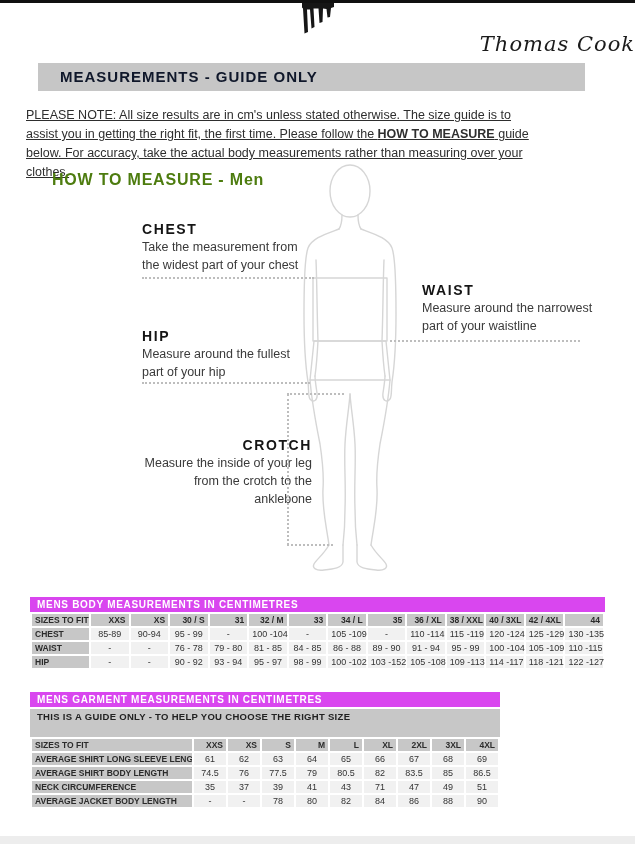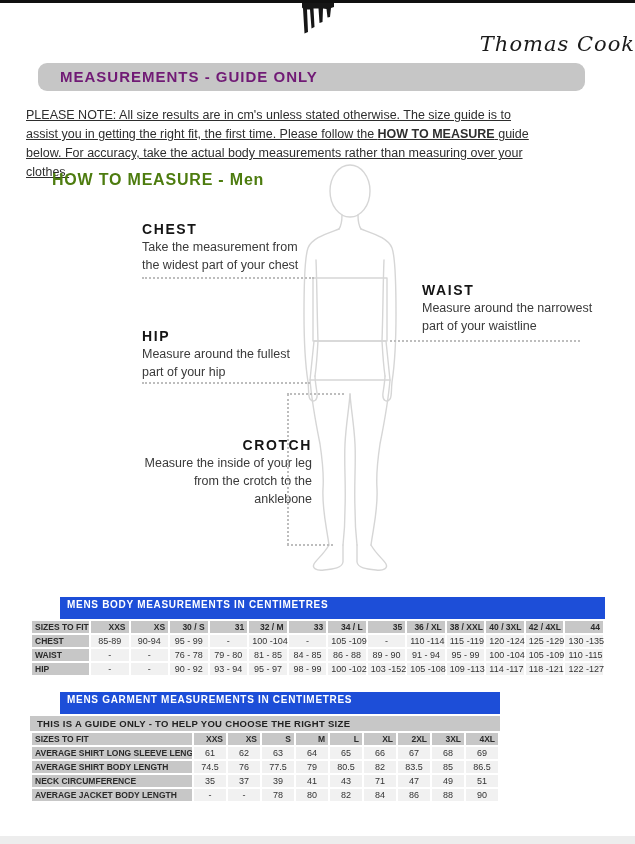--- a/index.html
+++ b/index.html
@@ -11,43 +11,43 @@
   .top-rule { position:absolute; top:0; left:0; width:635px; height:3px; background:#101010; }
   .logo { position:absolute; top:3px; left:0; width:635px; text-align:right; }
   .logo svg { display:block; margin:0 auto; }
   .brand {
     font-family:"DejaVu Serif", serif; font-style:italic; font-size:21px;
     color:#1b1b1b; letter-spacing:1px; margin-top:-4px;
   }
   .section-title {
     position:absolute; left:38px; top:63px; width:547px; height:28px;
     background:#c6c6c6; line-height:28px; padding-left:22px;
-    font-size:15px; font-weight:bold; letter-spacing:1px; color:#701a75;border-radius:9px;
+    font-size:15px; font-weight:bold; letter-spacing:1px; color:#0f172a;
   }
   .note { position:absolute; left:26px; top:106px; width:515px; font-size:12.5px; line-height:1.52; color:#2e2e2e;text-decoration:underline; }
   .htm-title { position:absolute; left:52px; top:171px; font-size:16px; font-weight:bold; letter-spacing:0.8px; color:#4d7c0f; }
 
   .diagram { position:absolute; left:0; top:0; width:635px; height:590px; }
   .man { position:absolute; left:296px; top:164px; }
   .man path, .man ellipse, .man rect { fill:none; stroke:#d6d6d6; stroke-width:1.4; stroke-linecap:round; stroke-linejoin:round; }
 
   .mp { position:absolute; }
   .mp-title { font-size:14px; font-weight:bold; letter-spacing:1.6px; color:#151515; }
   .mp-desc { font-size:12.5px; color:#3a3a3a; line-height:1.45; margin-top:1px; }
   .dot-h { position:absolute; height:0; border-top:2px dotted #bdbdbd; }
   .dot-v { position:absolute; width:0; border-left:2px dotted #bdbdbd; }
 
   .tbl { position:absolute; }
   .tbl-bar {
-    background:#1d4ed8; color:#fff; font-size:10px; font-weight:bold;
-    letter-spacing:0.7px; height:22px; line-height:15px; padding-left:7px;margin-left:30px;
+    background:#d946ef; color:#fff; font-size:10px; font-weight:bold;
+    letter-spacing:0.7px; height:15px; line-height:15px; padding-left:7px;
   }
   .tbl-sub {
     background:#c7c7c7; color:#222; font-size:9.5px; font-weight:bold;
-    letter-spacing:0.3px; height:15px; line-height:15px; padding-left:7px; margin-top:2px;
+    letter-spacing:0.3px; height:28px; line-height:15px; padding-left:7px; margin-top:2px;
   }
   table.grid { width:100%; border-collapse:separate; border-spacing:2px; table-layout:fixed; }
   table.grid th, table.grid td { height:12px; padding:1px 3px; vertical-align:middle; }
   table.grid th { background:#c7c7c7; color:#2b2b2b; font-size:8.5px; font-weight:bold; text-align:left; white-space:nowrap; overflow:hidden; }
   table.grid thead th.size { text-align:right;margin-left:45px; }
   table.grid td { background:#f1f1f1; color:#333; font-size:9px; text-align:center; white-space:nowrap; }
   .bottom-strip { position:absolute; left:0; top:836px; width:635px; height:8px; background:#ededed; }
 </style>
 </head>
 <body>

